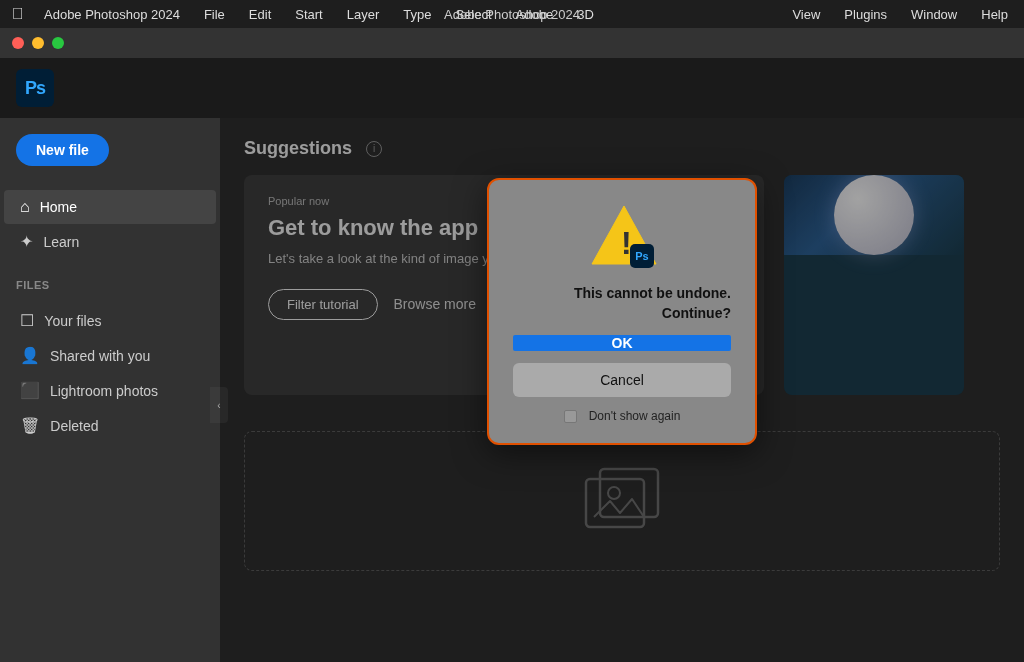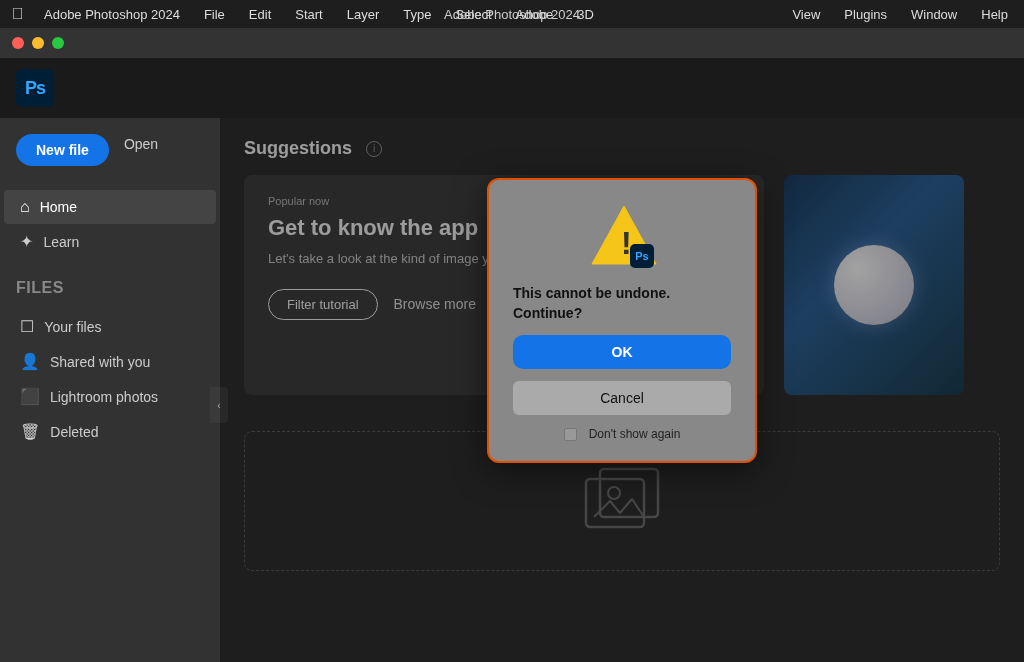--- a/index.html
+++ b/index.html
@@ -99,21 +99,22 @@
       width: 220px;
       background: #323232;
       display: flex;
       flex-direction: column;
       padding: 16px 0;
       flex-shrink: 0;
     }
     .sidebar-top {
       padding: 0 16px 16px;
       display: flex;
-      gap: 15px;
+      flex-direction: column;
+      gap: 8px;
     }
     .new-file-btn {
       background: #1473e6;
       color: white;
       border: none;
       border-radius: 20px;
       padding: 8px 20px;
       font-size: 14px;
       font-weight: 600;
       cursor: pointer;
@@ -136,21 +137,21 @@
       font-size: 14px;
       cursor: pointer;
       border-radius: 4px;
       margin: 0 4px;
       color: #ccc;
     }
     .nav-item.active { background: #444; color: #fff; }
     .nav-icon { font-size: 16px; }
 
     .sidebar-section-label {
-      font-size: 16px;
+      font-size: 11px;
       font-weight: 600;
       color: #888;
       padding: 12px 16px 4px;
       letter-spacing: 0.5px;
       text-transform: uppercase;
     }
 
     .collapse-btn {
       position: absolute;
       left: 210px;
@@ -201,20 +202,21 @@
       color: #888;
       cursor: pointer;
     }
 
     
     .cards-container {
       display: flex;
       gap: 12px;
       padding: 0 24px;
       position: relative;
+      align-items: flex-end;
     }
 
     .main-card {
       background: #3a3a3a;
       border-radius: 8px;
       padding: 20px 24px;
       width: 520px;
       min-height: 220px;
       position: relative;
     }
@@ -378,30 +380,29 @@
       justify-content: center;
       font-size: 11px;
       font-weight: 900;
       color: #31a8ff;
       z-index: 3;
     }
     .dialog-message {
       font-size: 14px;
       font-weight: 600;
       color: #111;
-      text-align: left;
+      text-align: right;
       line-height: 1.4;
     }
     .dialog-ok-btn {
       width: 100%;
       background: #1473e6;
       color: white;
       border: none;
-      border-radius: 10px;
-      padding: 9px;
+      border-radius: 2px;
       font-size: 14px;
       font-weight: 600;
       cursor: pointer;
     }
     .dialog-cancel-btn {
       width: 100%;
       background: #aaa;
       color: #111;
       border: none;
       border-radius: 6px;
@@ -456,21 +457,20 @@
 <div class="app">
   <div class="ps-header">
     <div class="ps-logo">Ps</div>
   </div>
   <div class="main-content">
 
     <div class="sidebar-wrapper">
       <div class="sidebar">
         <div class="sidebar-top">
           <button class="new-file-btn">New file</button>
-          <span class="open-link">Open</span>
         </div>
 
         <div class="sidebar-nav">
           <div class="nav-item active">
             <span class="nav-icon">⌂</span>
             <span>Home</span>
           </div>
           <div class="nav-item">
             <span class="nav-icon">✦</span>
             <span>Learn</span>

